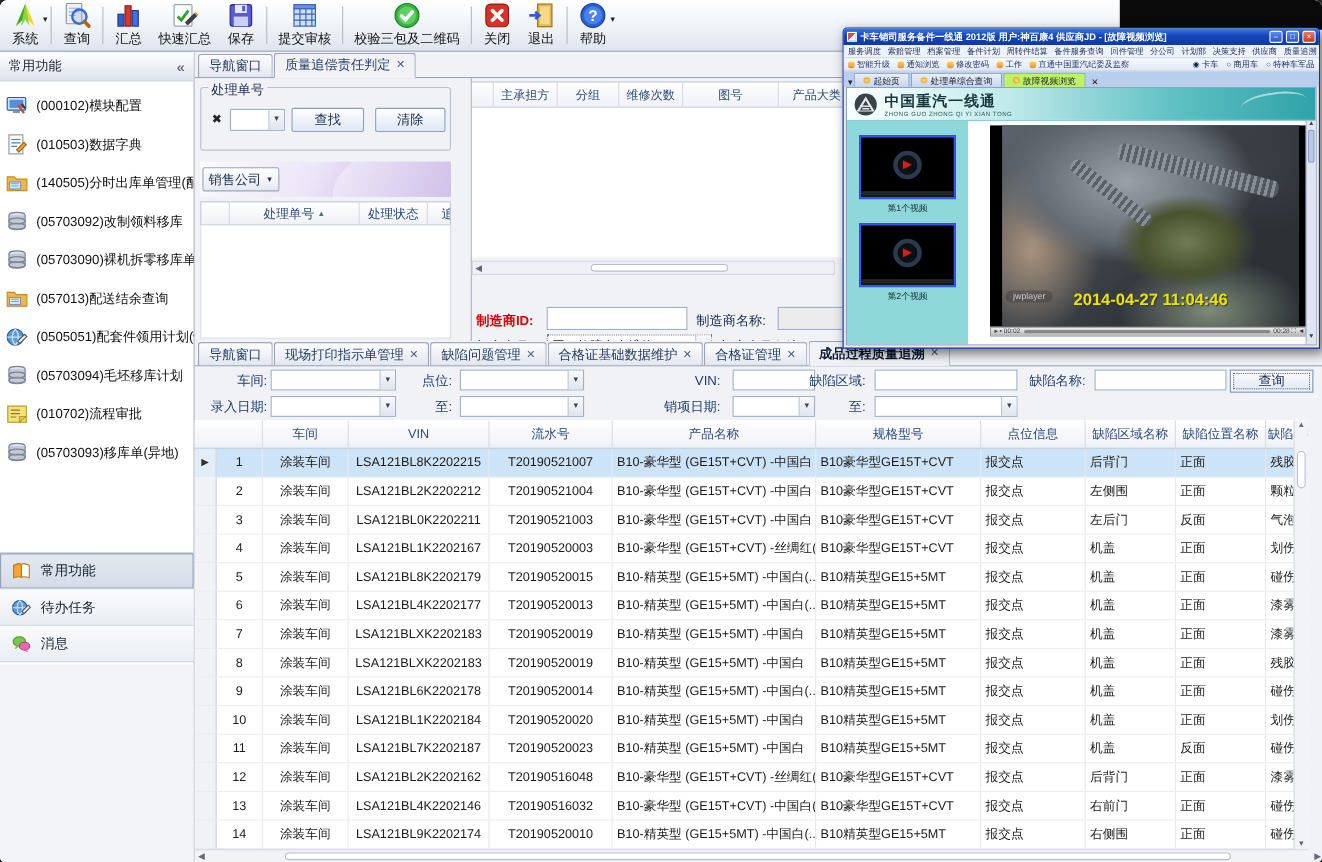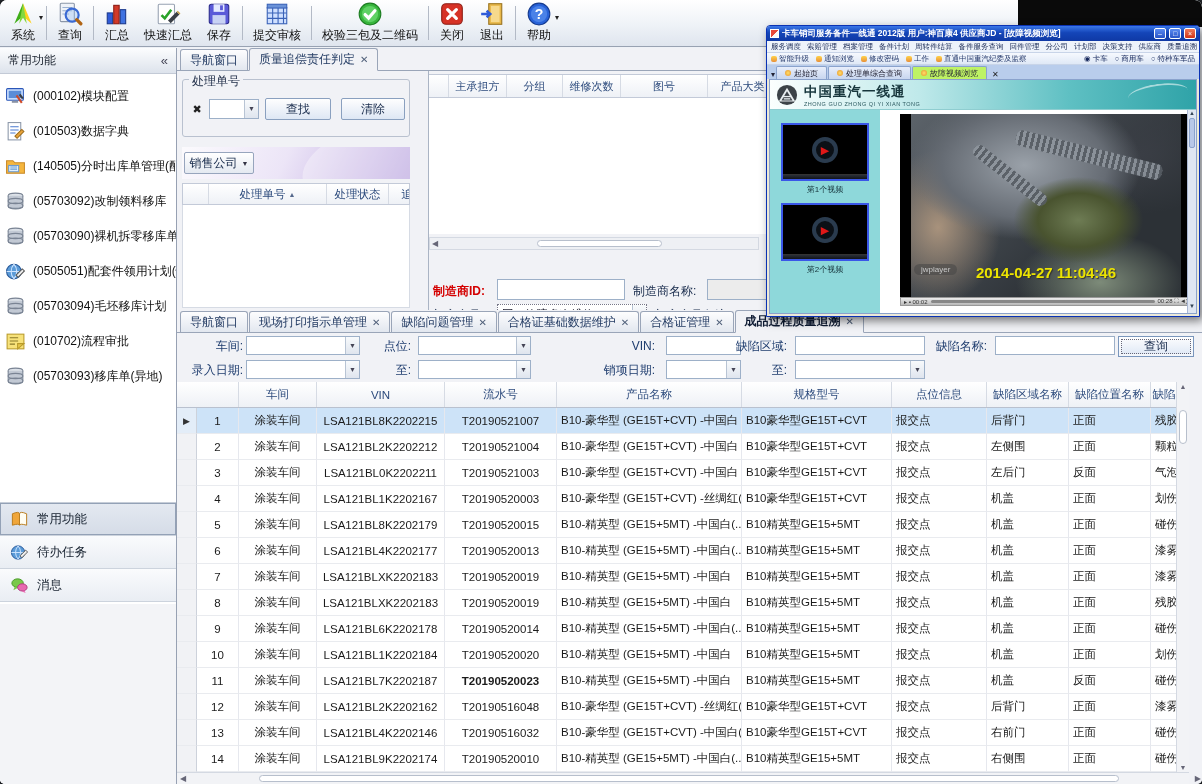--- a/index.html
+++ b/index.html
@@ -317,20 +317,30 @@
               <path d="M3 4.5 v10 c0 1.4 3.1 2.5 7 2.5 s7 -1.1 7 -2.5 v-10" fill="#c2c9d4" stroke="#7a8494"></path>
               <ellipse cx="10" cy="9.5" rx="7" ry="2.5" fill="none" stroke="#7a8494"></ellipse>
               <ellipse cx="10" cy="14" rx="7" ry="2.5" fill="none" stroke="#7a8494"></ellipse>
             </svg>
           </span>
           <span>(05703090)裸机拆零移库单</span>
         </div>
         <div class="sb-item">
           <span class="sb-icon">
             <svg viewBox="0 0 20 20">
+              <path d="M1.5 4.5 h6 l2 2 h9 v10 h-17 z" fill="#f5b63e" stroke="#c8892a"></path>
+              <rect x="3.5" y="9" width="9.5" height="6" fill="#dff0ff" stroke="#6a9ad0"></rect>
+              <path d="M5 10.5 h6.5 M5 12.5 h6.5" stroke="#6a9ad0"></path>
+            </svg>
+          </span>
+          <span>(057013)配送结余查询</span>
+        </div>
+        <div class="sb-item">
+          <span class="sb-icon">
+            <svg viewBox="0 0 20 20">
               <circle cx="8.5" cy="10" r="7" fill="#5b9bd8" stroke="#2a5a9a"></circle>
               <path d="M1.5 10 h14 M8.5 3 a10.5 10.5 0 0 1 0 14 M8.5 3 a10.5 10.5 0 0 0 0 14" stroke="#cfe4ff" fill="none"></path>
               <path d="M10.5 13.5 l6 -6 l2 2 l-6 6 z" fill="#eee" stroke="#555"></path>
             </svg>
           </span>
           <span>(0505051)配套件领用计划(快...</span>
         </div>
         <div class="sb-item">
           <span class="sb-icon">
             <svg viewBox="0 0 20 20">
@@ -664,21 +674,21 @@
           <span class="gc" style="width: 95px;">报交点</span>
           <span class="gc" style="width: 82px;">机盖</span>
           <span class="gc" style="width: 82px;">正面</span>
           <span class="gc" style="width: 50px;">划伤</span>
         </div>
         <div class="grow">
           <span class="gc ind" style="width: 20px;"></span>
           <span class="gc al-c" style="width: 42px;">11</span>
           <span class="gc al-c" style="width: 78px;">涂装车间</span>
           <span class="gc al-c" style="width: 128px;">LSA121BL7K2202187</span>
-          <span class="gc al-c" style="width: 112px; font-weight: bold;">T20190520023</span>
+          <span class="gc al-c" style="width: 112px;">T20190520023</span>
           <span class="gc" style="width: 185px;">B10-精英型 (GE15+5MT) -中国白</span>
           <span class="gc" style="width: 150px;">B10精英型GE15+5MT</span>
           <span class="gc" style="width: 95px;">报交点</span>
           <span class="gc" style="width: 82px;">机盖</span>
           <span class="gc" style="width: 82px;">反面</span>
           <span class="gc" style="width: 50px;">碰伤</span>
         </div>
         <div class="grow">
           <span class="gc ind" style="width: 20px;"></span>
           <span class="gc al-c" style="width: 42px;">12</span>

